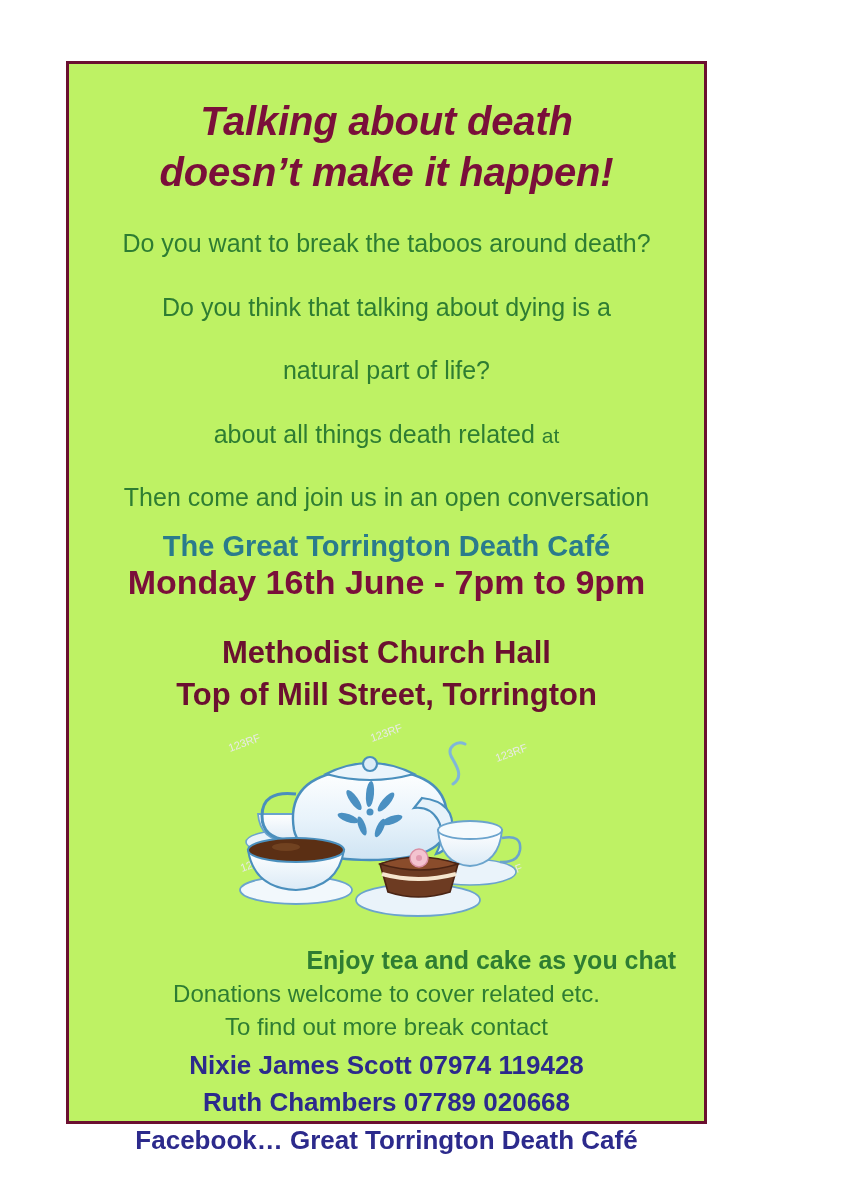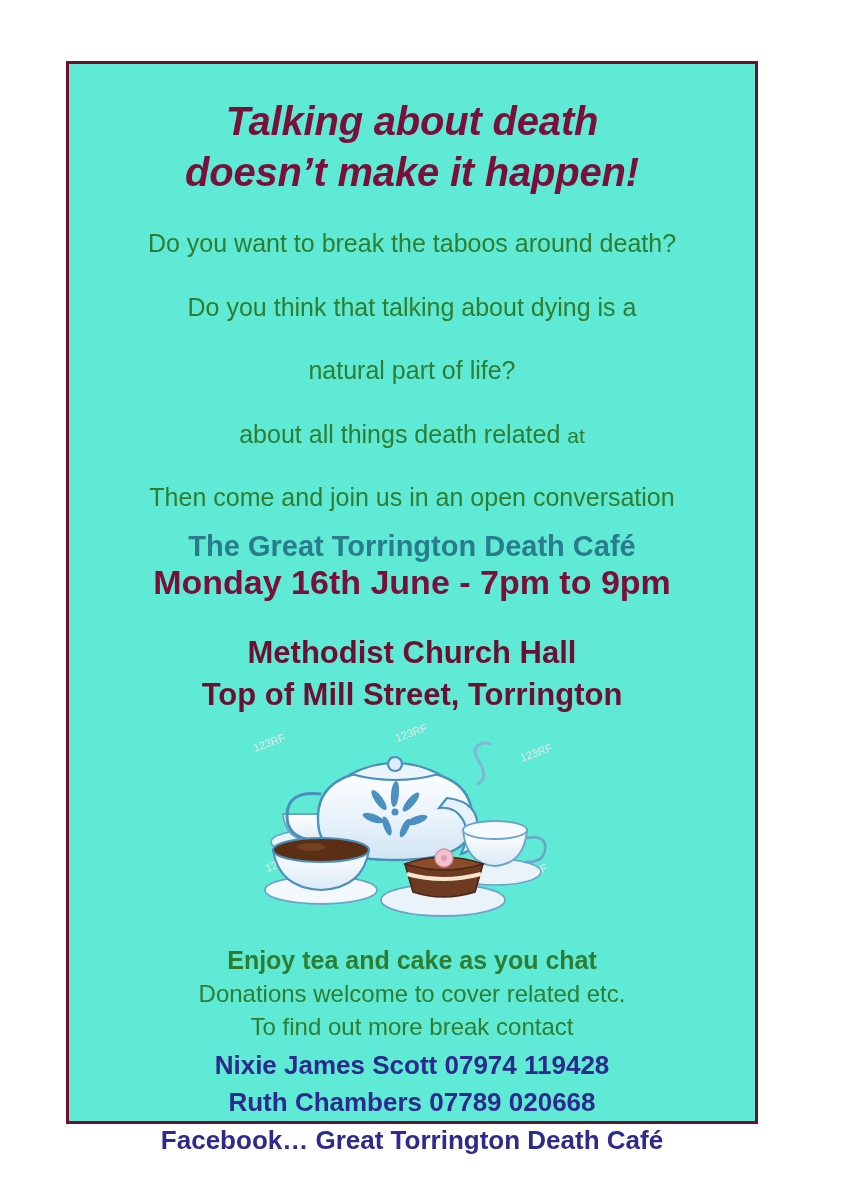--- a/index.html
+++ b/index.html
@@ -10,24 +10,24 @@
   body {
     width: 845px;
     height: 1200px;
     font-family: "Liberation Sans", sans-serif;
     overflow: hidden;
   }
   .poster {
     position: absolute;
     left: 66px;
     top: 61px;
-    width: 692px;
+    width: 641px;
     height: 1063px;
     border: 3px solid #6b1030;
-    background: #5eead4;
+    background: #bef264;
     box-sizing: border-box;
   }
   .inner {
     padding: 22px 28px 10px 28px;
     text-align: center;
   }
   .headline {
     color: #7a0f3a;
     font-weight: bold;
     font-style: italic;
@@ -76,20 +76,21 @@
     height: 218px;
     position: relative;
   }
   .art svg { display: block; margin: 0 auto; }
 
   .tea-line {
     color: #2e7d32;
     font-weight: bold;
     font-size: 25px;
     margin-top: 6px;
+    text-align: right;
   }
   .donations {
     color: #2e7d32;
     font-size: 24px;
     line-height: 1.38;
     margin-top: 2px;
   }
   .donations div { white-space: nowrap; }
 
   .contacts {

